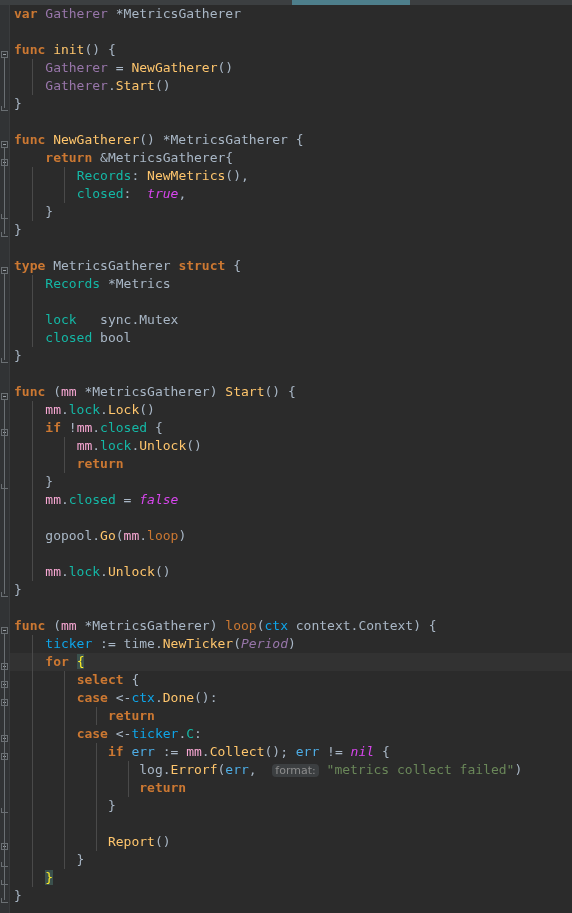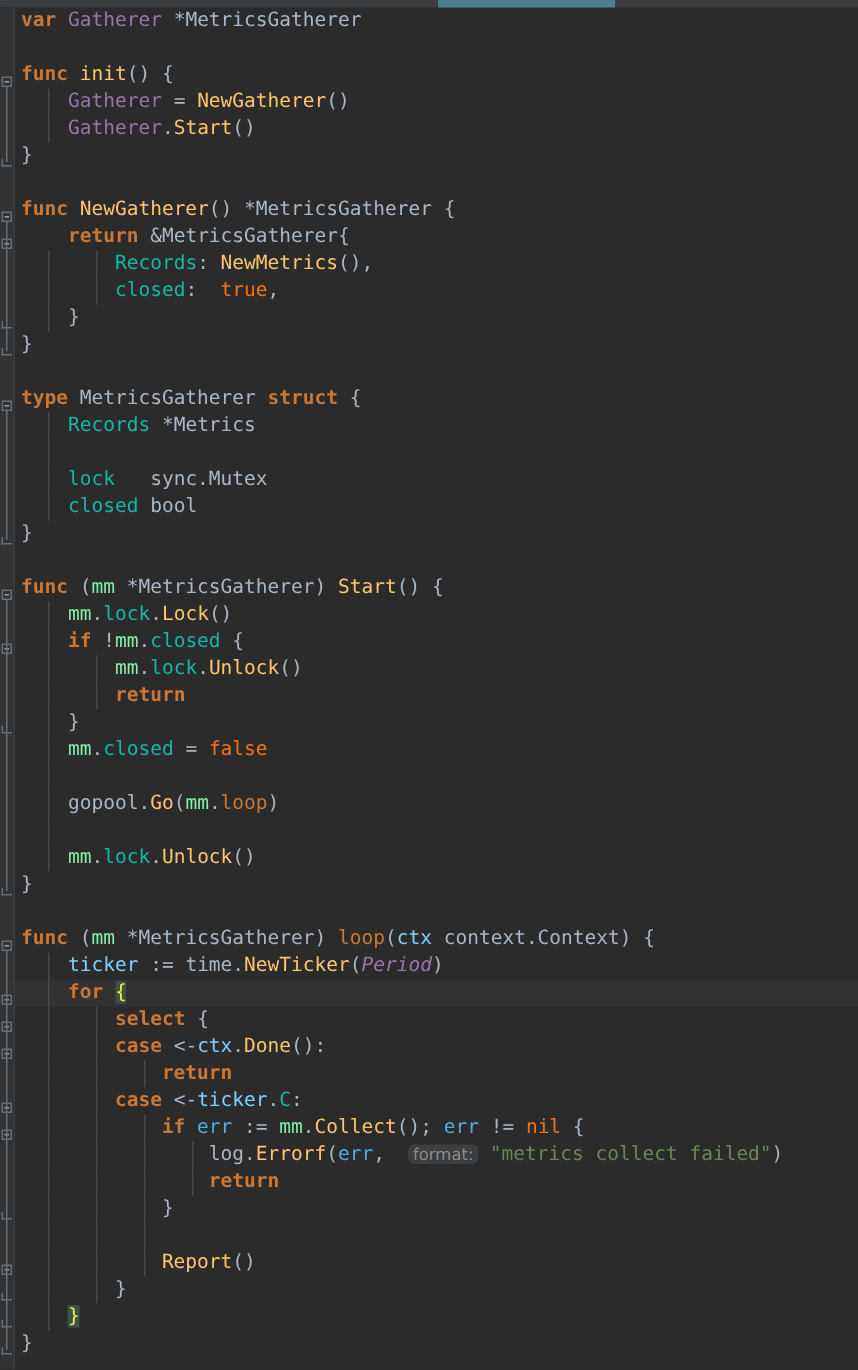--- a/index.html
+++ b/index.html
@@ -66,28 +66,28 @@
   }
   .guide.g1{left:22px;}
   .guide.g2{left:54px;}
   .guide.g3{left:86px;}
   .guide.g4{left:118px;}
   .txt{position:relative;padding-left:4px;}
 
   
   .kw     {color:#cc7832;font-weight:bold;}
   .kw2    {color:#cc7832;text-align:center;}
-  .ident  {color:#7dd3fc;}
+  .ident  {color:#0ea5e9;}
   .type   {color:#a9b7c6;}
   .fn     {color:#ffc66d;}
   .fndecl {color:#ffc66d;}
   .field  {color:#14b8a6;}
-  .recv   {color:#86efac;}
+  .recv   {color:#f9a8d4;}
   .str    {color:#6a8759;}
-  .const  {color:#f97316;}
+  .const  {color:#d946ef;font-style:italic;}
   .pkg    {color:#a9b7c6;}
   .punct  {color:#a9b7c6;}
   .err    {color:#4eade5;}
   .purple {color:#9876aa;font-style:italic;}
   .gathr  {color:#9876aa;}
   .brace-match{background:#3b514d;color:#ffef28;}
   .hint{
     background:#3c3f41;color:#8c8c8c;
     border-radius:4px;padding:0 3px;font-size:11px;
     font-family:"DejaVu Sans","Liberation Sans",sans-serif;

